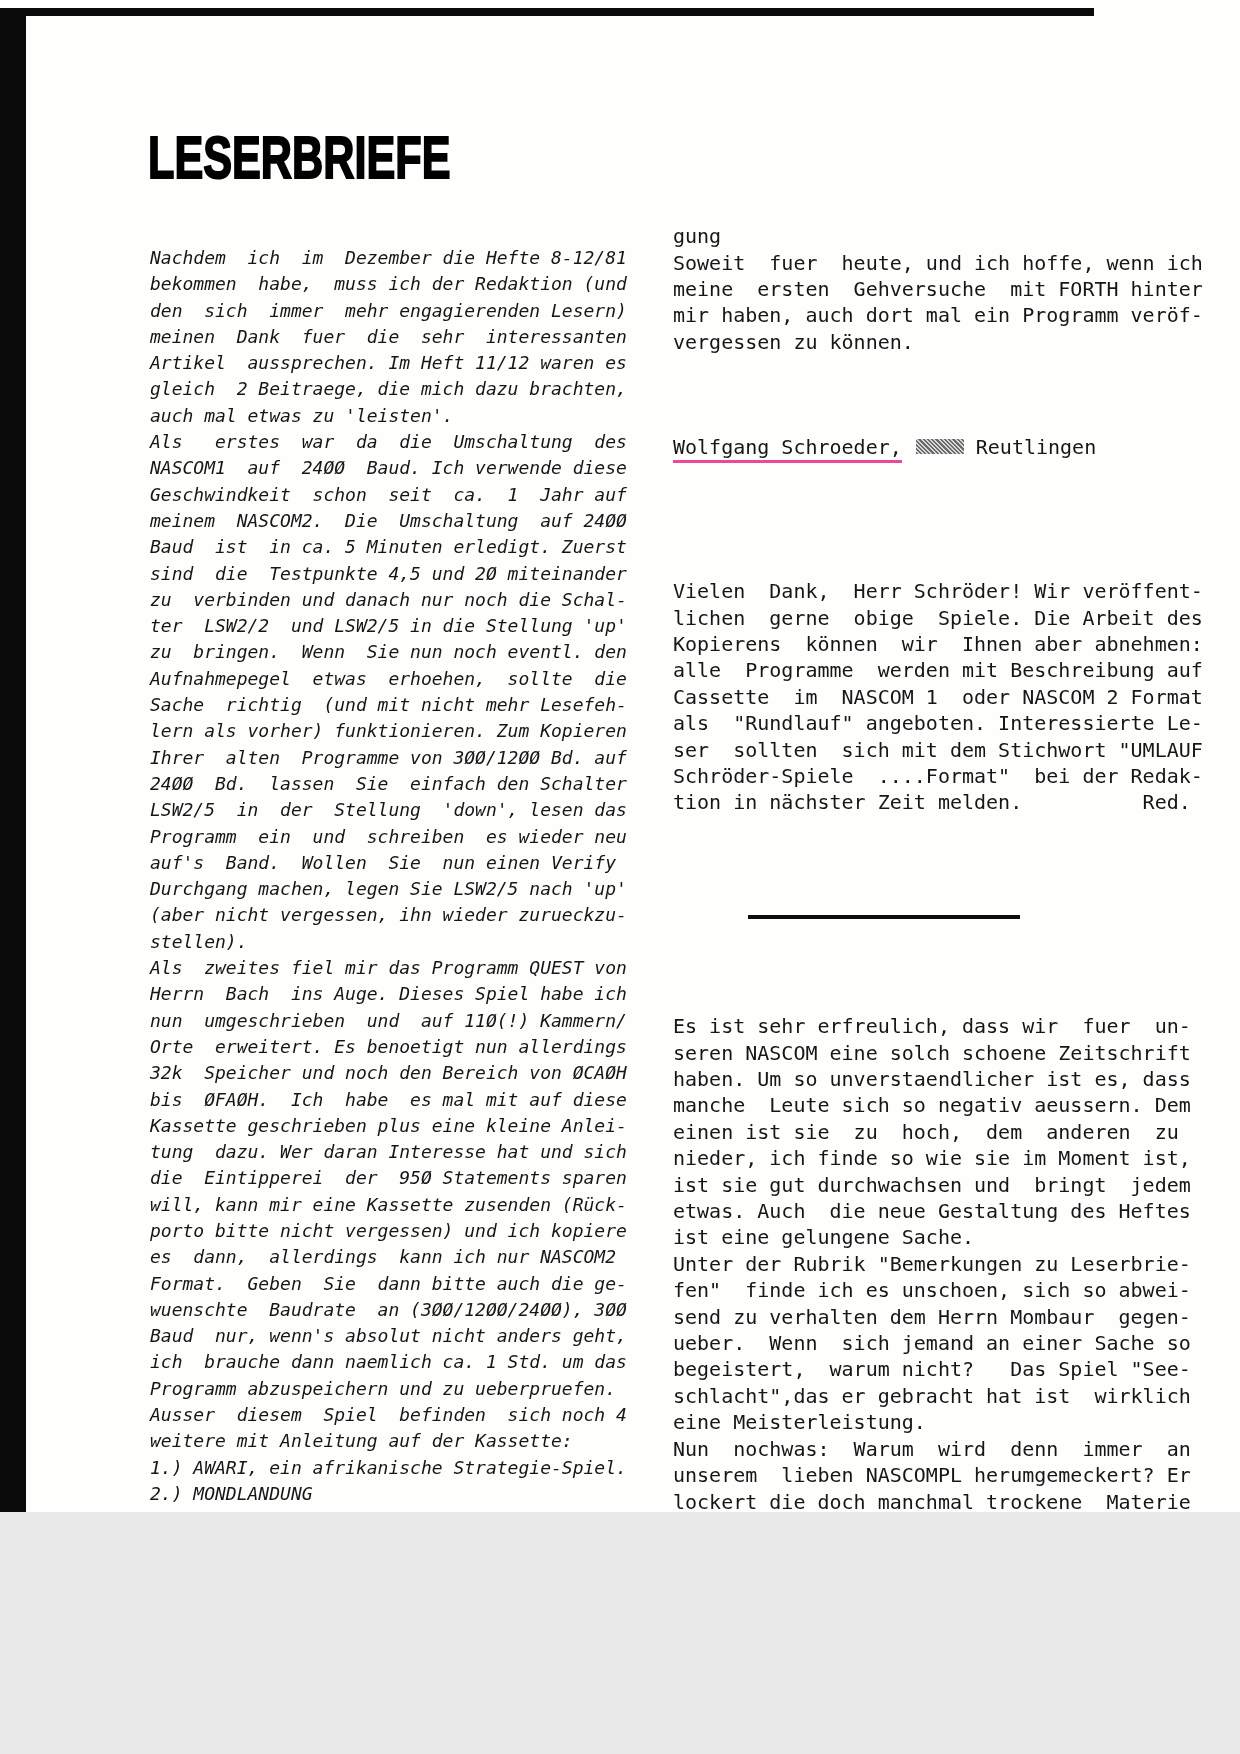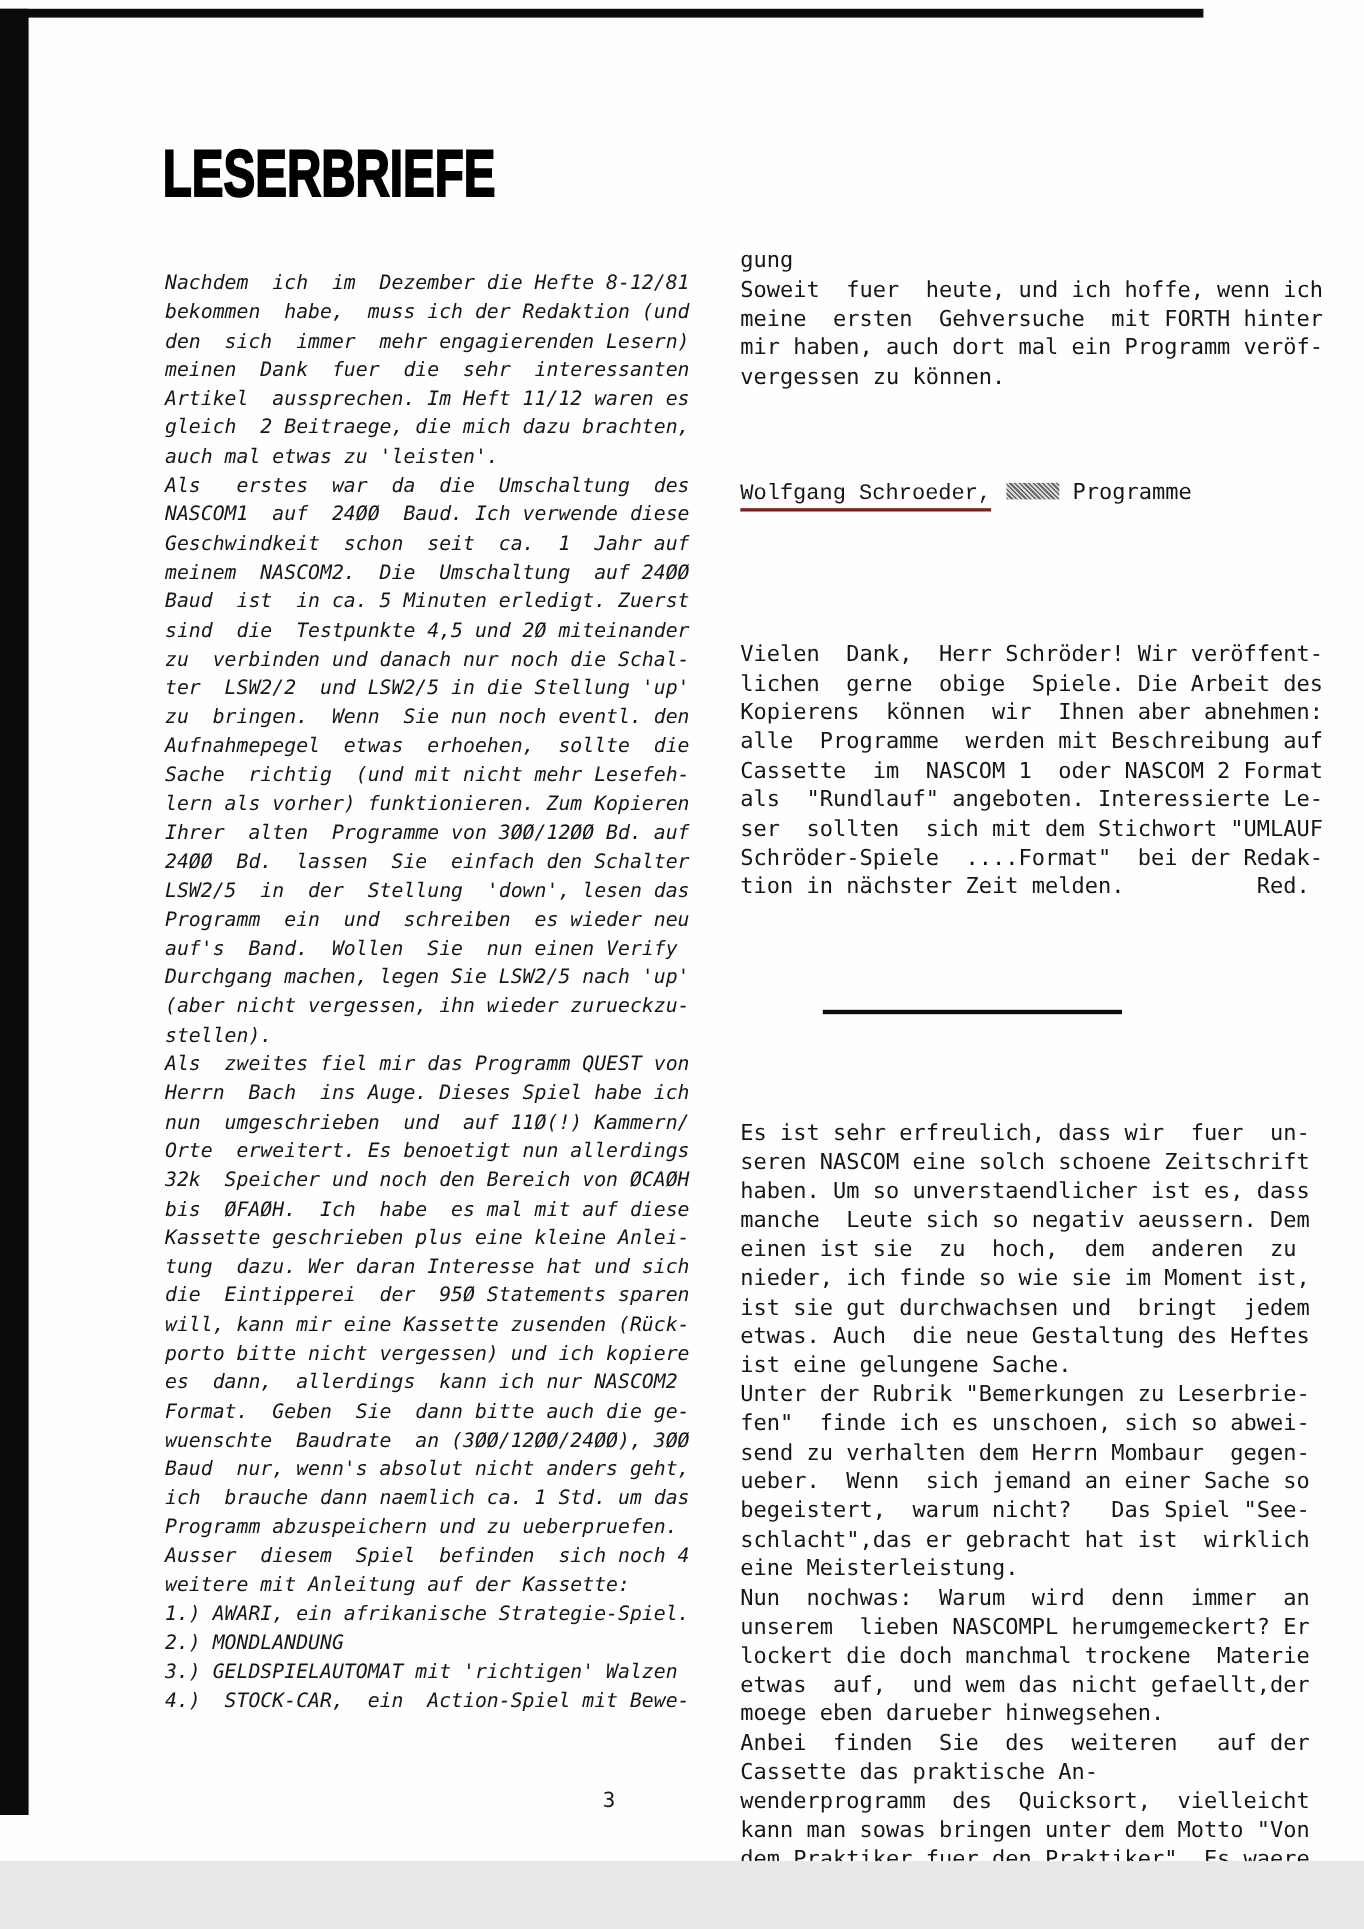--- a/index.html
+++ b/index.html
@@ -1,38 +1,38 @@
 <!DOCTYPE html>
 <html><head>
 <meta charset="utf-8">
 <style>
   html,body{margin:0;padding:0;background:#e8e8e8;}
   .page{
-    position:relative;width:1240px;height:1692px;margin:0 auto;
+    position:relative;width:1240px;height:1512px;margin:0 auto;
     background:#fefefd;overflow:hidden;
     font-family:"DejaVu Sans Mono",monospace;color:#161616;
   }
   .scan-bar{position:absolute;background:#0b0b0b;}
   .scan-bar.left{left:0;top:8px;width:26px;height:1642px;}
   .scan-bar.top{left:0;top:8px;width:1094px;height:8px;}
   .headline{
     position:absolute;left:148px;top:128px;margin:0;
     font-family:"Liberation Sans",sans-serif;font-weight:bold;
     font-size:60px;line-height:1;color:#000;
     letter-spacing:0px;-webkit-text-stroke:2px #000;
     transform:scaleX(.72);transform-origin:left top;white-space:nowrap;
   }
   .col{position:absolute;white-space:pre;}
   .col-left{left:150px;top:245px;font-size:18px;line-height:26.3px;width:485px;font-style:italic;}
   .col-right{left:673px;top:144px;font-size:20px;line-height:26.4px;width:556px;}
   .block{white-space:pre;}
   .reply-block{margin-top:38px;}
   .letter2-block{margin-top:0;}
   .sigline{white-space:nowrap;}
-  .author-underline{border-bottom:3px solid #7f1d1d;padding-bottom:1px;font-family:Liberation Mono, monospace;}
+  .author-underline{border-bottom:3px solid #ec4899;padding-bottom:1px;}
   .redaction{
     display:inline-block;width:48px;height:15px;margin:0 12px 0 14px;
     background:repeating-linear-gradient(45deg,#6b6b6b 0 1.5px,#d8d8d8 1.5px 3px);
     vertical-align:baseline;
   }
   .section-rule{height:4px;background:#0e0e0e;width:272px;margin:20px 0 15px 75px;}
   .pagenum{position:absolute;left:548px;top:1626px;font-size:19px;color:#1a1a1a;}
 </style>
 </head>
 <body>
@@ -97,21 +97,21 @@
 
   <div class="col col-right">
 
     <div class="block">gung
 Soweit  fuer  heute, und ich hoffe, wenn ich
 meine  ersten  Gehversuche  mit FORTH hinter
 mir haben, auch dort mal ein Programm veröf-
 vergessen zu können.</div>
 
     <div class="sigline">
-      <span class="author-underline">Wolfgang Schroeder,</span><span class="redaction"></span><span>Programme</span>
+      <span class="author-underline">Wolfgang Schroeder,</span><span class="redaction"></span><span>Reutlingen</span>
     </div>
 
     <div class="block reply-block">Vielen  Dank,  Herr Schröder! Wir veröffent-
 lichen  gerne  obige  Spiele. Die Arbeit des
 Kopierens  können  wir  Ihnen aber abnehmen:
 alle  Programme  werden mit Beschreibung auf
 Cassette  im  NASCOM 1  oder NASCOM 2 Format
 als  "Rundlauf" angeboten. Interessierte Le-
 ser  sollten  sich mit dem Stichwort "UMLAUF
 Schröder-Spiele  ....Format"  bei der Redak-

